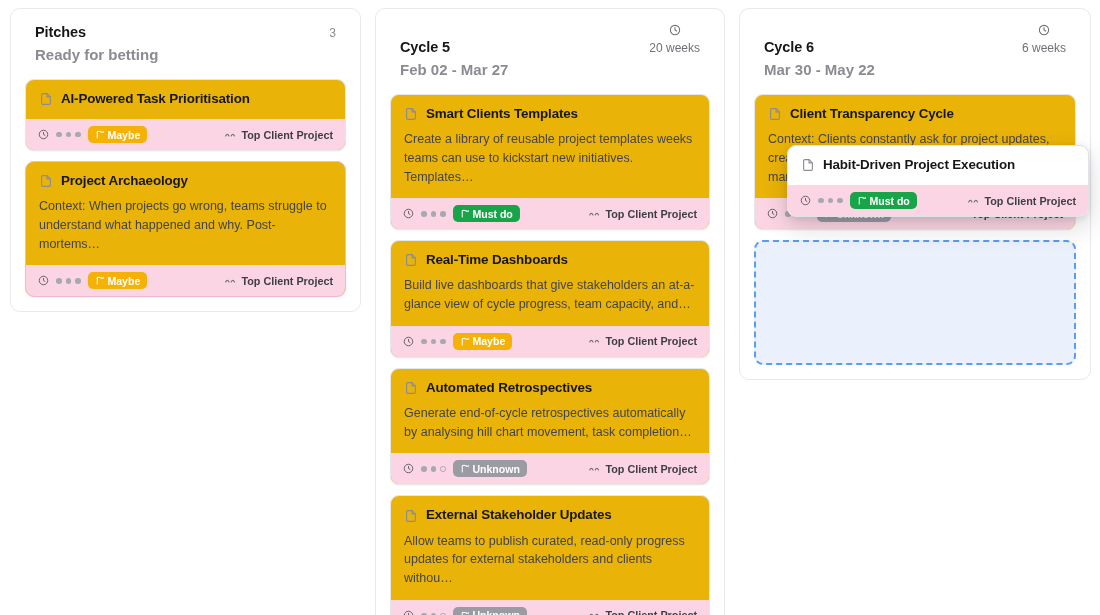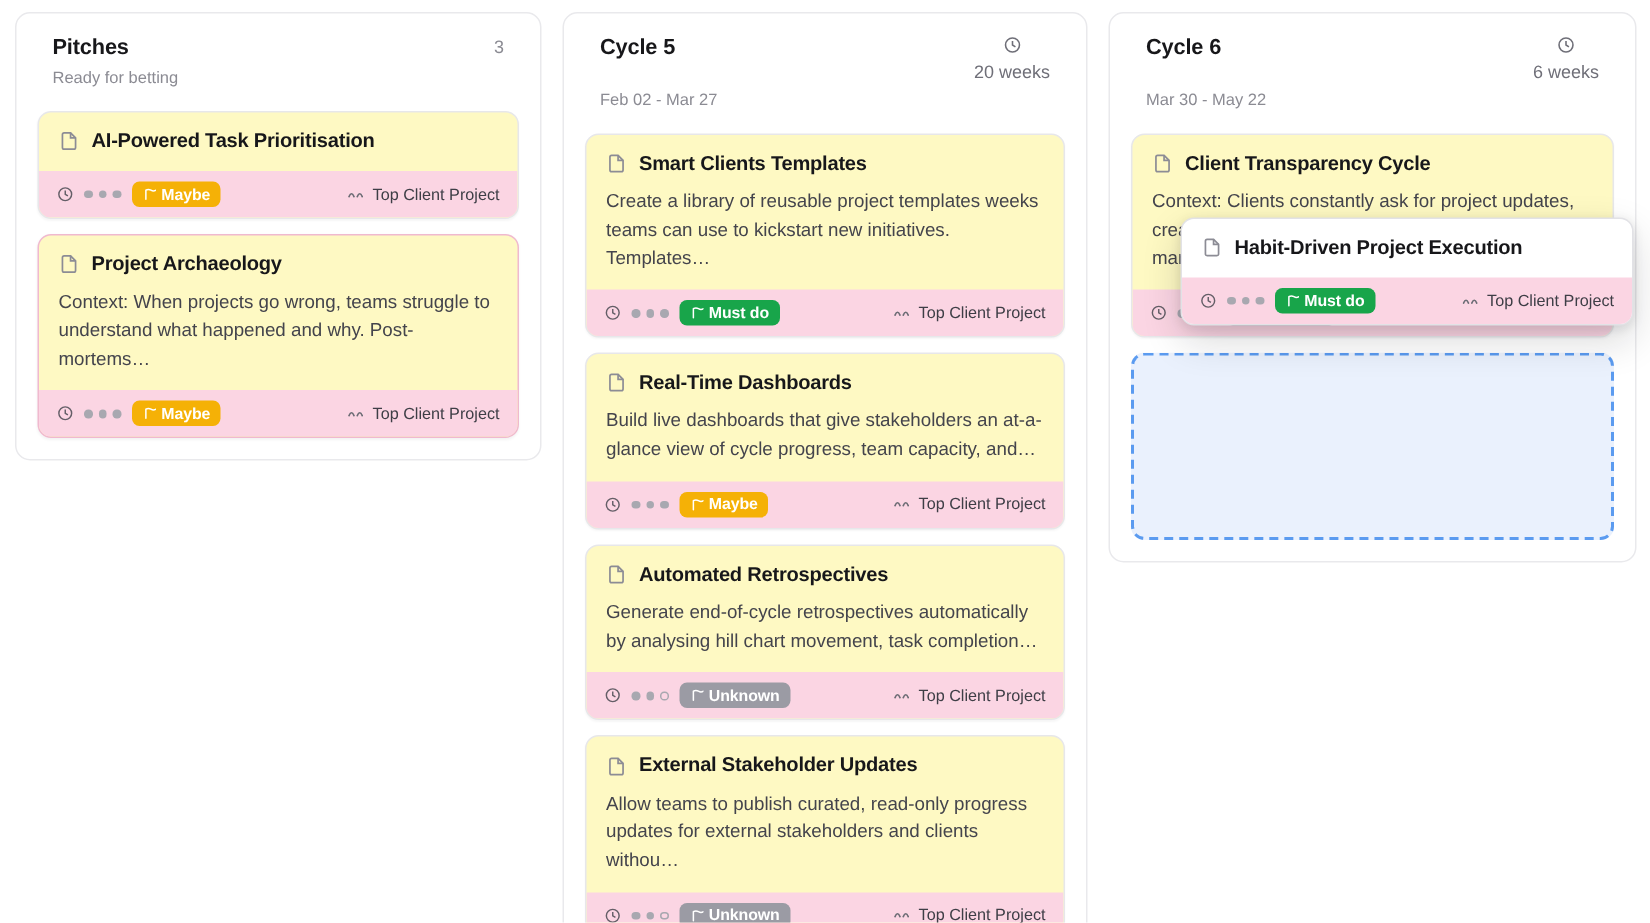--- a/index.html
+++ b/index.html
@@ -29,21 +29,21 @@
     border-radius: 10px;
     padding: 14px 14px 14px 14px;
     flex: 0 0 auto;
   }
   .col-pitches { width: 351px; }
   .col-cycle5  { width: 350px; }
   .col-cycle6  { width: 352px; }
 
   .col-head {
     display: flex;
-    align-items: flex-start;
+    align-items: flex-end;
     justify-content: space-between;
     padding: 1px 10px 0 10px;
   }
   .col-title {
     font-size: 14.5px;
     font-weight: 700;
     color: #17171a;
     letter-spacing: -0.1px;
   }
   .col-count {
@@ -54,37 +54,38 @@
   .col-meta {
     display: flex;
     align-items: center;
     gap: 5px;
     font-size: 12px;
     color: #6f6f78;
     flex-direction: column;
   }
   .col-sub {
     padding: 6px 10px 0 10px;
-    font-size: 11px;
+    font-size: 15px;
     color: #8b8b93;
+    font-weight: bold;
   }
 
   .clock-icon { display: inline-block; width: 12px; height: 12px; color: #6f6f78; }
   .clock-icon svg { display: block; width: 12px; height: 12px; }
 
   .col-body {
     margin-top: 16px;
     display: flex;
     flex-direction: column;
     gap: 10px;
   }
 
   
   .card {
-    background: #fef9c3;
+    background: #eab308;
     border: 1px solid #e7e7ea;
     border-radius: 9px;
     overflow: hidden;
     box-shadow: 0 1px 1.5px rgba(16,16,20,.04);
   }
   .card.selected {
     border-color: #f0b9cf;
     box-shadow: 0 1px 2px rgba(16,16,20,.05);
   }
 
@@ -150,21 +151,21 @@
 
   .badge-maybe   { background: #f5b106; }
   .badge-mustdo  { background: #18a54a; }
   .badge-unknown { background: #9b9ba4; }
 
   .foot-right {
     display: flex;
     align-items: center;
     gap: 5px;
     font-size: 10.8px;
-    font-weight: 400;
+    font-weight: 700;
     color: #3e3e46;
     white-space: nowrap;
   }
   .squiggle { width: 11px; height: 8px; display: block; color: #6c6c75; }
   .squiggle svg { display: block; width: 11px; height: 8px; }
 
   
   .drop-zone {
     height: 125px;
     border: 2px dashed #5b9bf0;

